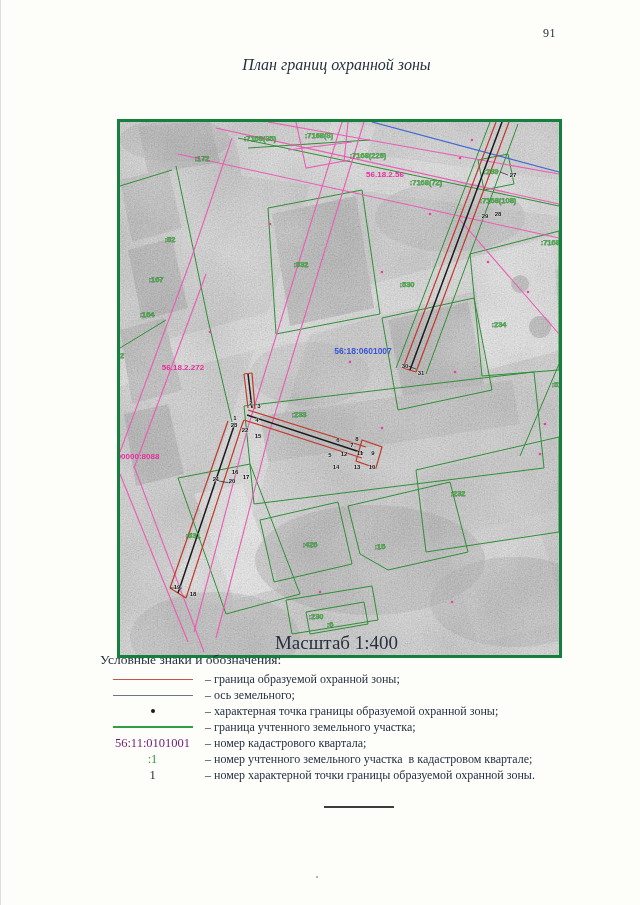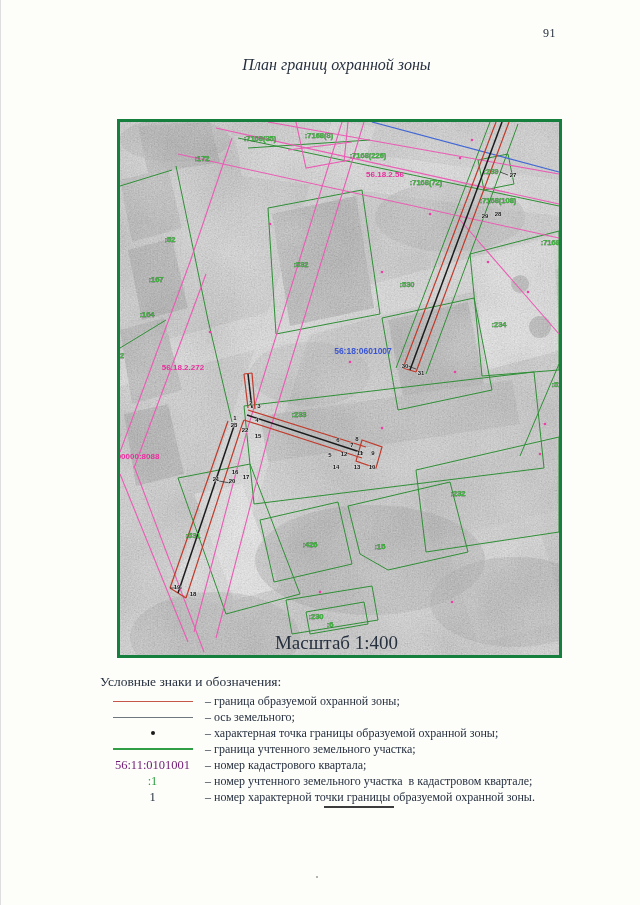--- a/index.html
+++ b/index.html
@@ -7,21 +7,21 @@
         font-family:"Liberation Serif",serif;color:#26303f;}
   .edge-line{position:absolute;left:0;top:0;width:1px;height:100%;background:#dedede;}
   .page-number{position:absolute;left:117px;top:26px;width:439px;text-align:right;
         font-size:12px;letter-spacing:.5px;}
   .doc-title{position:absolute;left:117px;top:56px;width:439px;text-align:center;
         font-size:16px;font-weight:normal;margin:0;font-style:italic;}
   .map-frame{position:absolute;left:117px;top:95px;width:439px;height:533px;
         border:3px solid #15803d;box-sizing:content-box;background:#9c9c9c;margin-top:24px;}
   .scale-caption{position:absolute;left:117px;top:632px;width:439px;text-align:center;font-size:19px;}
   .legend{position:absolute;left:100px;top:652px;width:470px;}
-  .legend-heading{font-size:13.5px;margin-bottom:3px;margin-top:22px;}
+  .legend-heading{font-size:13.5px;margin-bottom:3px;}
   .lg-row{display:flex;align-items:center;height:16px;}
   .lg-sym{width:105px;display:flex;justify-content:center;align-items:center;flex:0 0 105px;}
   .lg-label{font-size:12px;white-space:pre;}
   .sym-line{display:inline-block;width:80px;height:0;border-top:1.4px solid #777;}
   .sym-red{border-top-color:#c4564a;}
   .sym-gray{border-top-color:#6e7680;}
   .sym-green{border-top-color:#2f9e45;border-top-width:2px;}
   .sym-dot{display:inline-block;width:4px;height:4px;border-radius:50%;background:#1a1a1a;}
   .sym-text{font-size:12.5px;}
   .sym-blue{color:#701a75;}

